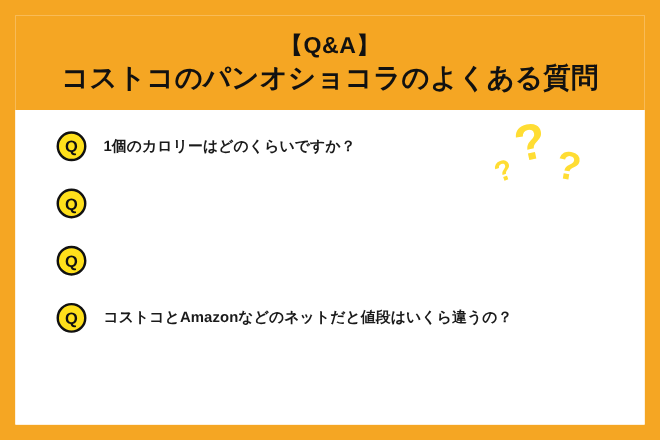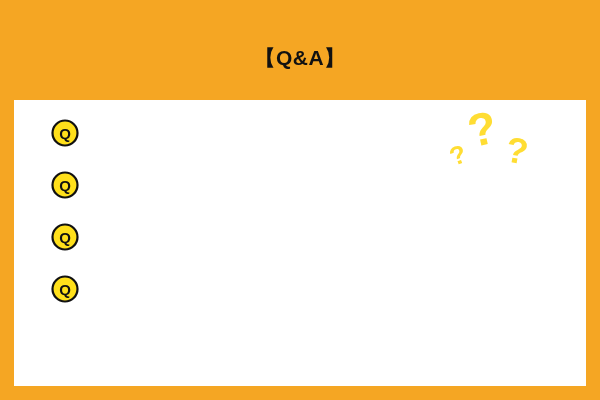--- a/index.html
+++ b/index.html
@@ -141,65 +141,68 @@
   }
 </style>
 </head>
 <body>
 
 <div class="page">
   <div class="inner">
 
     <div class="header">
       <div class="header-line1">【Q&amp;A】</div>
+      <div class="header-line2">コストコのパンオショコラのよくある質問</div>
     </div>
 
     <div class="body-area">
 
       <div class="qmark-cluster">
         <span class="qmark big">?</span>
         <span class="qmark mid">?</span>
         <span class="qmark small">?</span>
       </div>
 
       <div class="qa-list">
 
         <div class="qa-row">
           <div class="q-badge">
             <svg width="30" height="30" viewBox="0 0 30 30">
               <circle cx="15" cy="15" r="12.5" fill="#ffe01b" stroke="#111111" stroke-width="2.2"></circle>
               <text x="15" y="20.5" text-anchor="middle" font-family="Liberation Sans, sans-serif" font-size="15" font-weight="bold" fill="#111111">Q</text>
             </svg>
           </div>
-        </div>
-
-        <div class="qa-row">
-          <div class="q-badge">
-            <svg width="30" height="30" viewBox="0 0 30 30">
-              <circle cx="15" cy="15" r="12.5" fill="#ffe01b" stroke="#111111" stroke-width="2.2"></circle>
-              <text x="15" y="20.5" text-anchor="middle" font-family="Liberation Sans, sans-serif" font-size="15" font-weight="bold" fill="#111111">Q</text>
-            </svg>
-          </div>
-        </div>
-
-        <div class="qa-row">
-          <div class="q-badge">
-            <svg width="30" height="30" viewBox="0 0 30 30">
-              <circle cx="15" cy="15" r="12.5" fill="#ffe01b" stroke="#111111" stroke-width="2.2"></circle>
-              <text x="15" y="20.5" text-anchor="middle" font-family="Liberation Sans, sans-serif" font-size="15" font-weight="bold" fill="#111111">Q</text>
-            </svg>
-          </div>
-        </div>
-
-        <div class="qa-row">
-          <div class="q-badge">
-            <svg width="30" height="30" viewBox="0 0 30 30">
-              <circle cx="15" cy="15" r="12.5" fill="#ffe01b" stroke="#111111" stroke-width="2.2"></circle>
-              <text x="15" y="20.5" text-anchor="middle" font-family="Liberation Sans, sans-serif" font-size="15" font-weight="bold" fill="#111111">Q</text>
-            </svg>
-          </div>
+          <div class="qa-text">1個のカロリーはどのくらいですか？</div>
+        </div>
+
+        <div class="qa-row">
+          <div class="q-badge">
+            <svg width="30" height="30" viewBox="0 0 30 30">
+              <circle cx="15" cy="15" r="12.5" fill="#ffe01b" stroke="#111111" stroke-width="2.2"></circle>
+              <text x="15" y="20.5" text-anchor="middle" font-family="Liberation Sans, sans-serif" font-size="15" font-weight="bold" fill="#111111">Q</text>
+            </svg>
+          </div>
+        </div>
+
+        <div class="qa-row">
+          <div class="q-badge">
+            <svg width="30" height="30" viewBox="0 0 30 30">
+              <circle cx="15" cy="15" r="12.5" fill="#ffe01b" stroke="#111111" stroke-width="2.2"></circle>
+              <text x="15" y="20.5" text-anchor="middle" font-family="Liberation Sans, sans-serif" font-size="15" font-weight="bold" fill="#111111">Q</text>
+            </svg>
+          </div>
+        </div>
+
+        <div class="qa-row">
+          <div class="q-badge">
+            <svg width="30" height="30" viewBox="0 0 30 30">
+              <circle cx="15" cy="15" r="12.5" fill="#ffe01b" stroke="#111111" stroke-width="2.2"></circle>
+              <text x="15" y="20.5" text-anchor="middle" font-family="Liberation Sans, sans-serif" font-size="15" font-weight="bold" fill="#111111">Q</text>
+            </svg>
+          </div>
+          <div class="qa-text">コストコとAmazonなどのネットだと値段はいくら違うの？</div>
         </div>
 
       </div>
     </div>
 
   </div>
 </div>
 
 </body></html>

